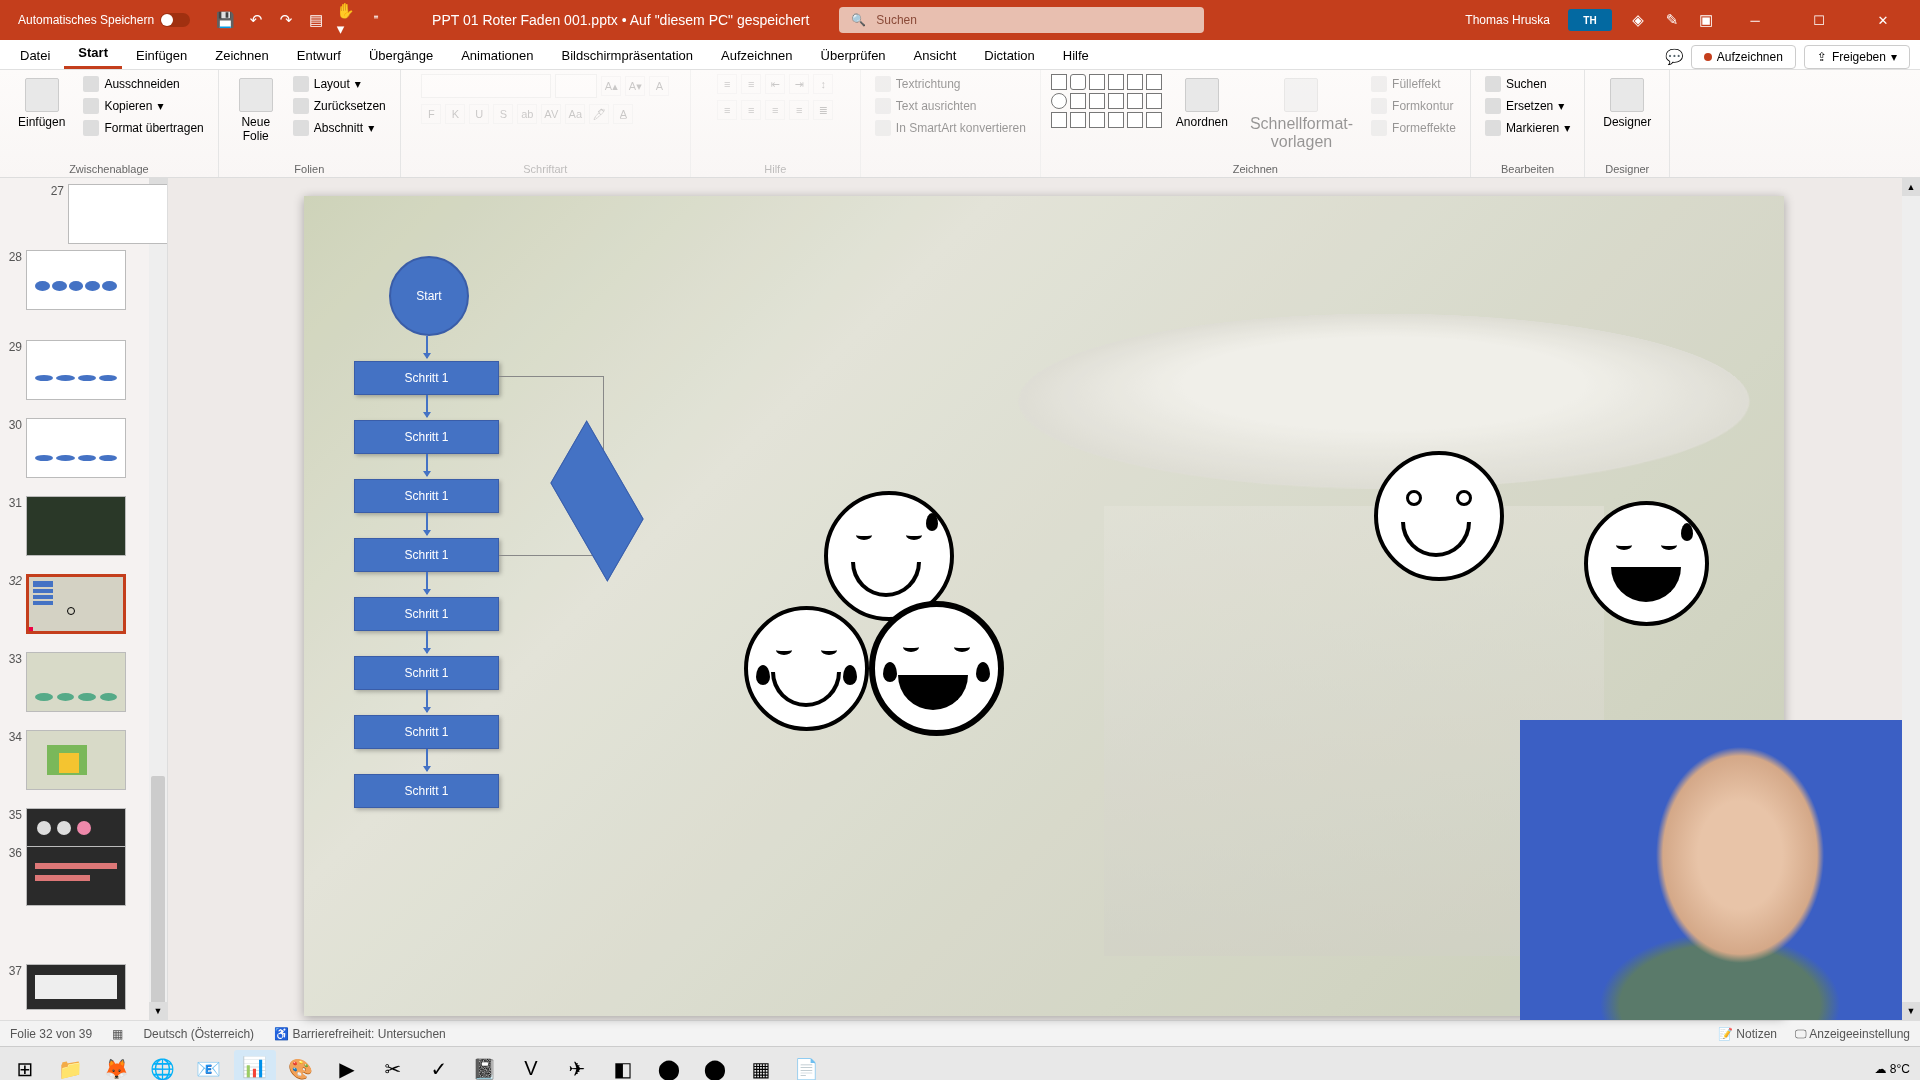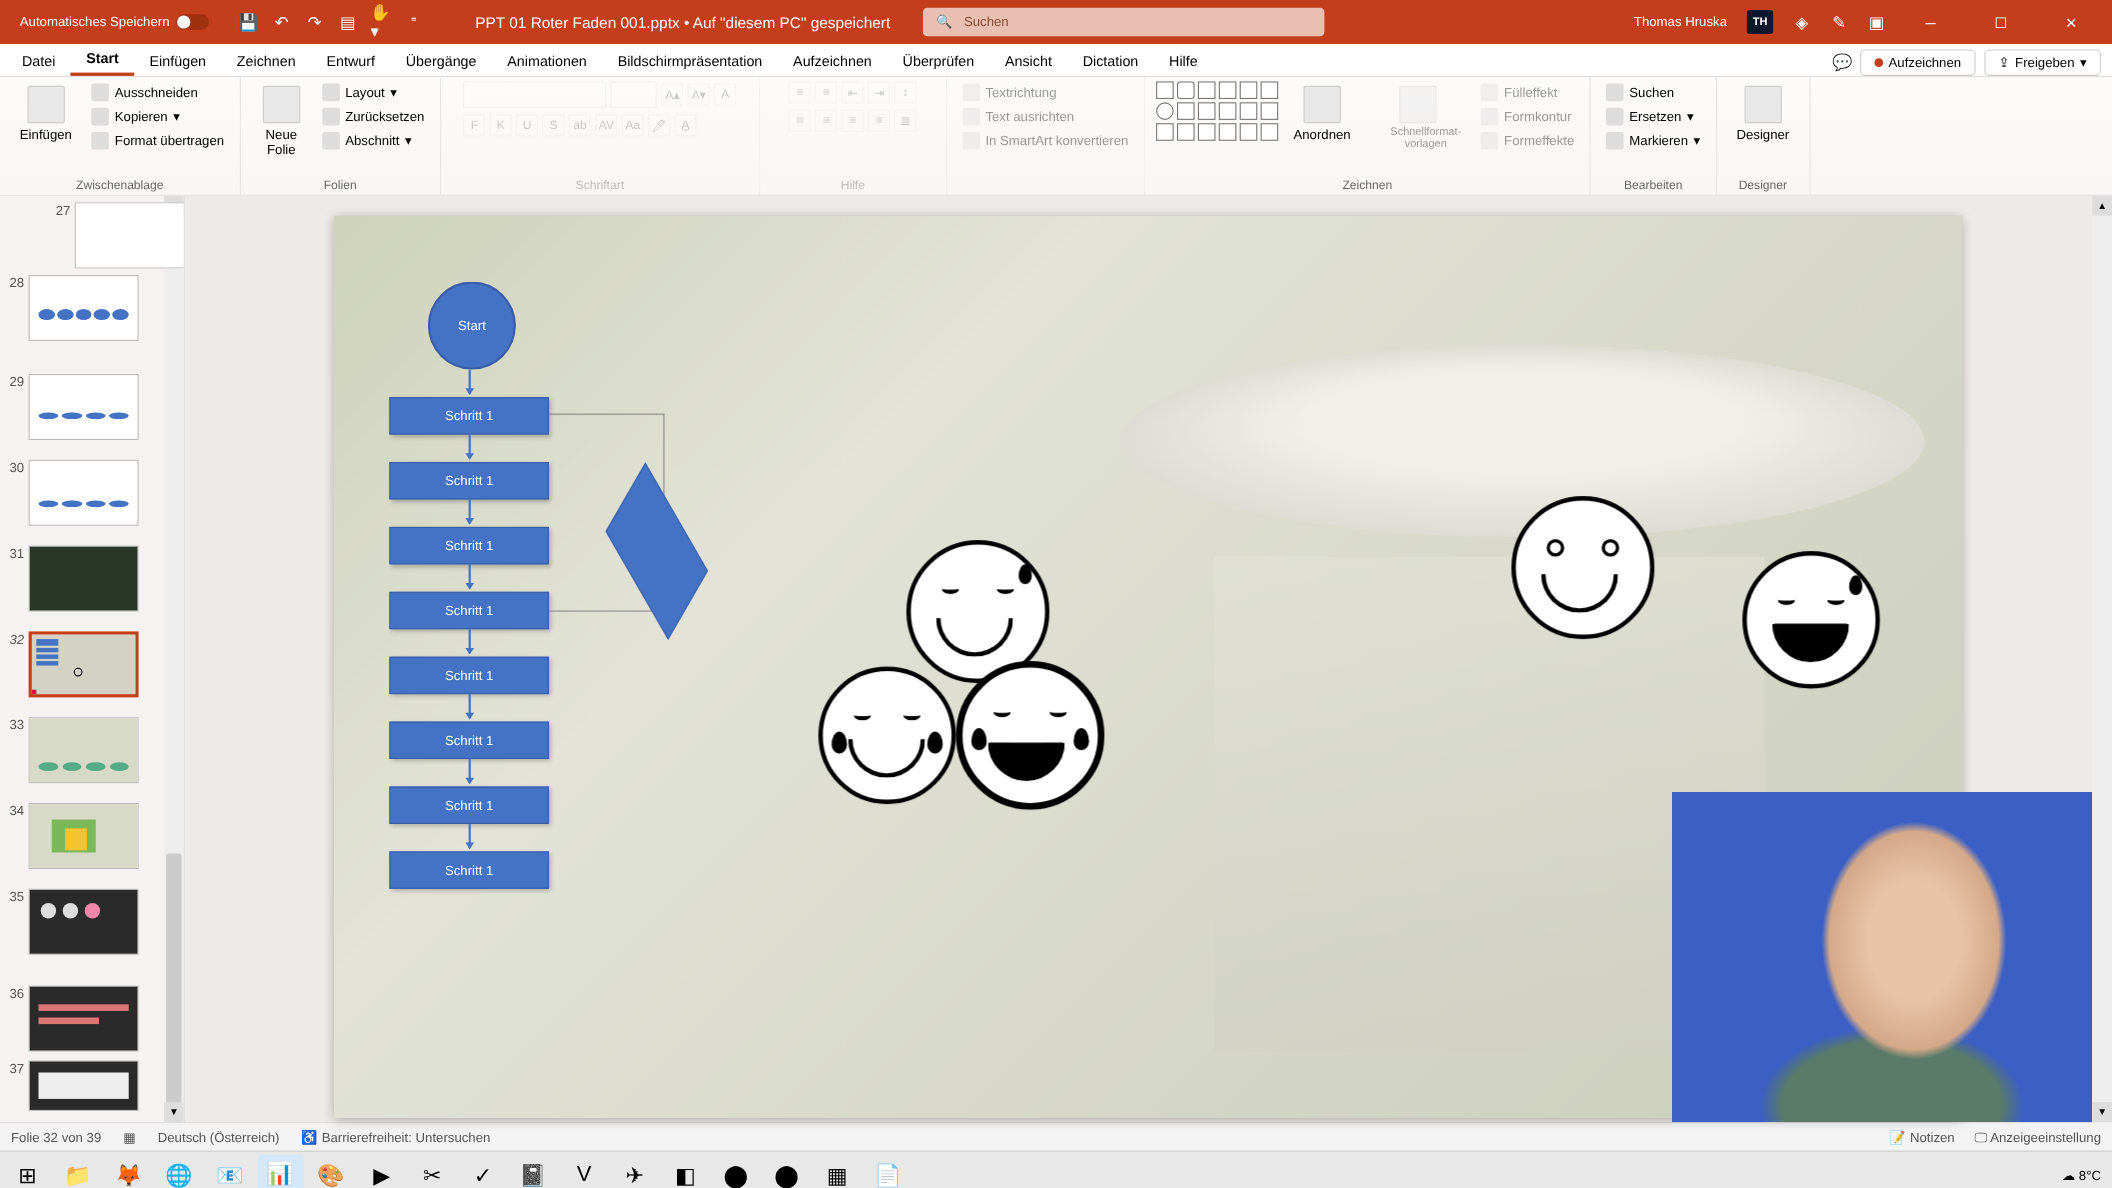--- a/index.html
+++ b/index.html
@@ -8,21 +8,21 @@
 
 .title-bar{height:40px;background:#c43e1c;display:flex;align-items:center;color:#fff;padding:0 8px;}
 .autosave{display:flex;align-items:center;gap:6px;padding:0 10px;font-size:13px;}
 .switch{width:30px;height:14px;background:#a03010;border-radius:7px;position:relative;}
 .switch::after{content:"";position:absolute;width:12px;height:12px;background:#fff;border-radius:50%;top:1px;left:1px;}
 .qat{display:flex;gap:14px;padding:0 18px;align-items:center;}
 .qat-icon{width:16px;height:16px;display:flex;align-items:center;justify-content:center;color:#fff;font-size:15px;}
 .file-title{padding:0 30px;font-size:14px;}
 .search-box{background:#e8bfb0;height:26px;width:365px;border-radius:4px;display:flex;align-items:center;padding:0 12px;color:#8a4a38;gap:10px;}
 .title-right{margin-left:auto;display:flex;align-items:center;gap:18px;padding-right:6px;}
-.user-initials{background:#0f172a;width:24px;height:22px;border-radius:3px;display:flex;align-items:center;justify-content:center;font-size:10px;font-weight:bold;}
+.user-initials{background:#0369a1;width:44px;height:22px;border-radius:3px;display:flex;align-items:center;justify-content:center;font-size:10px;font-weight:bold;}
 .win-btn{width:46px;height:40px;display:flex;align-items:center;justify-content:center;font-size:13px;}
 
 
 .ribbon-tabs{height:30px;background:#fff;display:flex;align-items:flex-end;border-bottom:1px solid #e0e0e0;padding-left:6px;}
 .tab{padding:6px 14px;font-size:13px;cursor:pointer;}
 .tab.active{border-bottom:3px solid #c43e1c;font-weight:600;}
 .tabs-right{margin-left:auto;display:flex;align-items:center;gap:8px;padding-right:10px;}
 .tab-btn{border:1px solid #ccc;border-radius:4px;padding:4px 12px;display:flex;align-items:center;gap:5px;font-size:13px;}
 .record-dot{width:8px;height:8px;background:#c43e1c;border-radius:50%;}
 
@@ -286,21 +286,21 @@
           <div class="shape-cell"></div>
           <div class="shape-cell"></div>
           <div class="shape-cell"></div>
       </div>
       <div class="big-btn">
           <div class="icon"></div>
           <span>Anordnen</span>
         </div>
       <div class="big-btn disabled">
           <div class="icon"></div>
-          <span style="white-space:pre;font-size:10px;margin-left:14px;">Schnellformat-
+          <span style="white-space:pre;font-size:16px;">Schnellformat-
 vorlagen</span>
         </div>
       <div class="small-btns disabled">
         <div class="small-btn">
             <span class="icon"></span>
             <span>Fülleffekt</span>
           </div>
         <div class="small-btn">
             <span class="icon"></span>
             <span>Formkontur</span>
@@ -442,21 +442,21 @@
         <div class="thumb">
           <div class="thumb-content" style="background:#2a2a2a;">
             <div style="position:absolute;top:12px;left:10px;display:flex;gap:6px;">
               <div style="width:14px;height:14px;background:#ddd;border-radius:50%;"></div>
               <div style="width:14px;height:14px;background:#ddd;border-radius:50%;"></div>
               <div style="width:14px;height:14px;background:#e8a;border-radius:50%;"></div>
             </div>
           </div>
         </div>
       </div>
-    <div class="thumb-wrap" style="top:718px;">
+    <div class="thumb-wrap" style="top:668px;">
         <div class="thumb-num">36</div>
         <div class="thumb">
           <div class="thumb-content" style="background:#2a2a2a;">
             <div style="position:absolute;top:16px;left:8px;right:8px;height:6px;background:#d77;"></div>
             <div style="position:absolute;top:28px;left:8px;width:55px;height:6px;background:#d77;"></div>
           </div>
         </div>
       </div>
     <div class="thumb-wrap" style="top:786px;">
         <div class="thumb-num">37</div>

